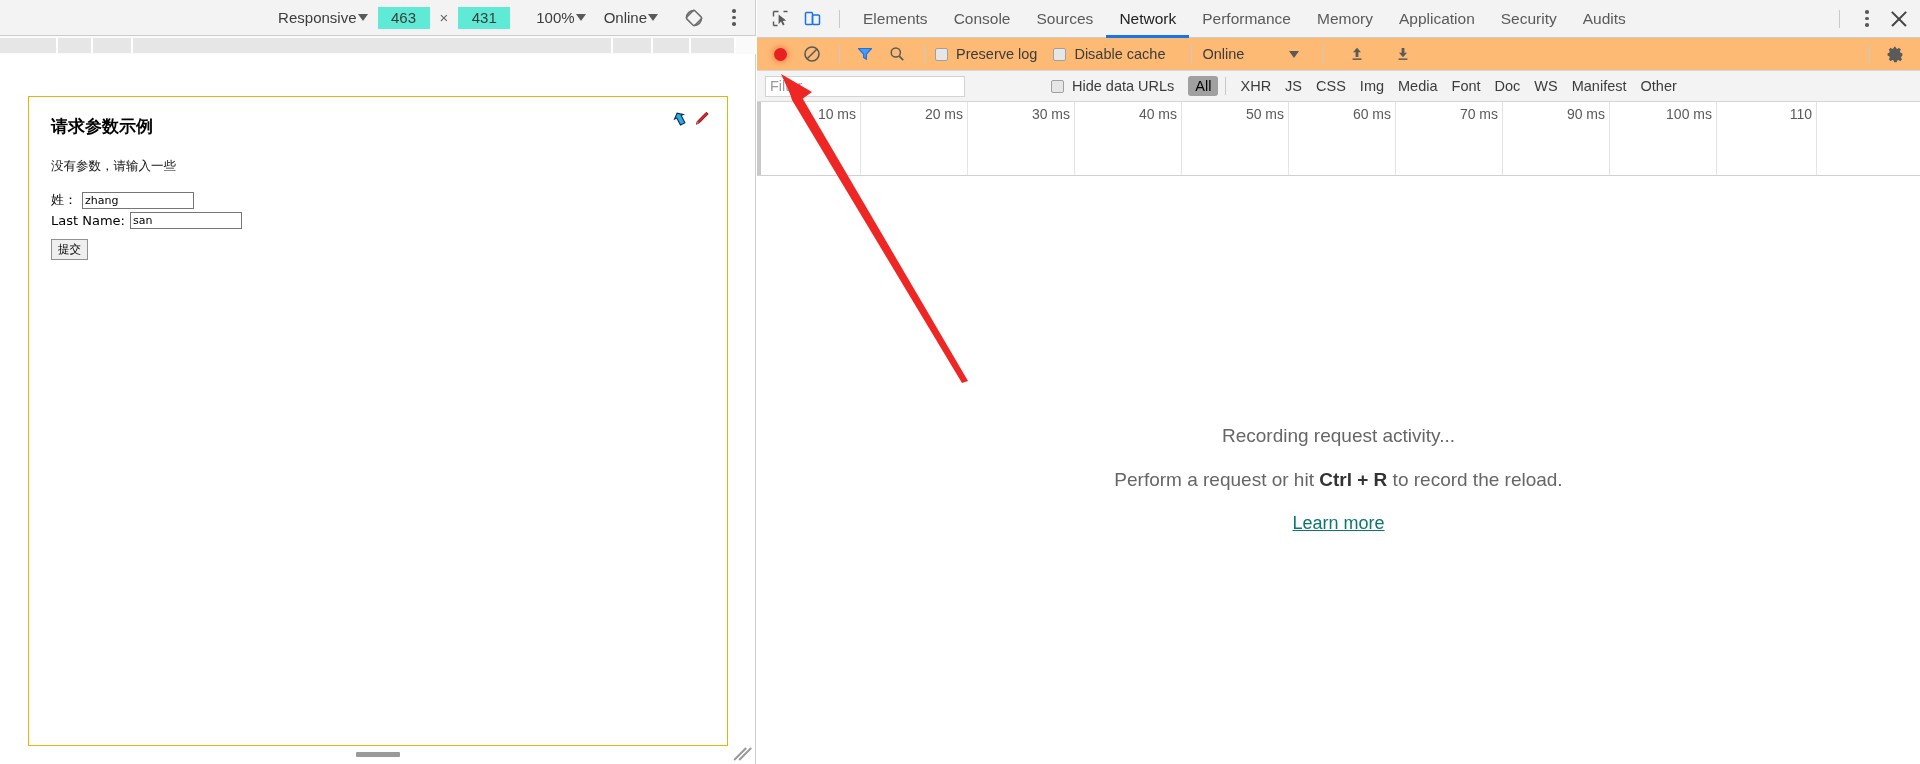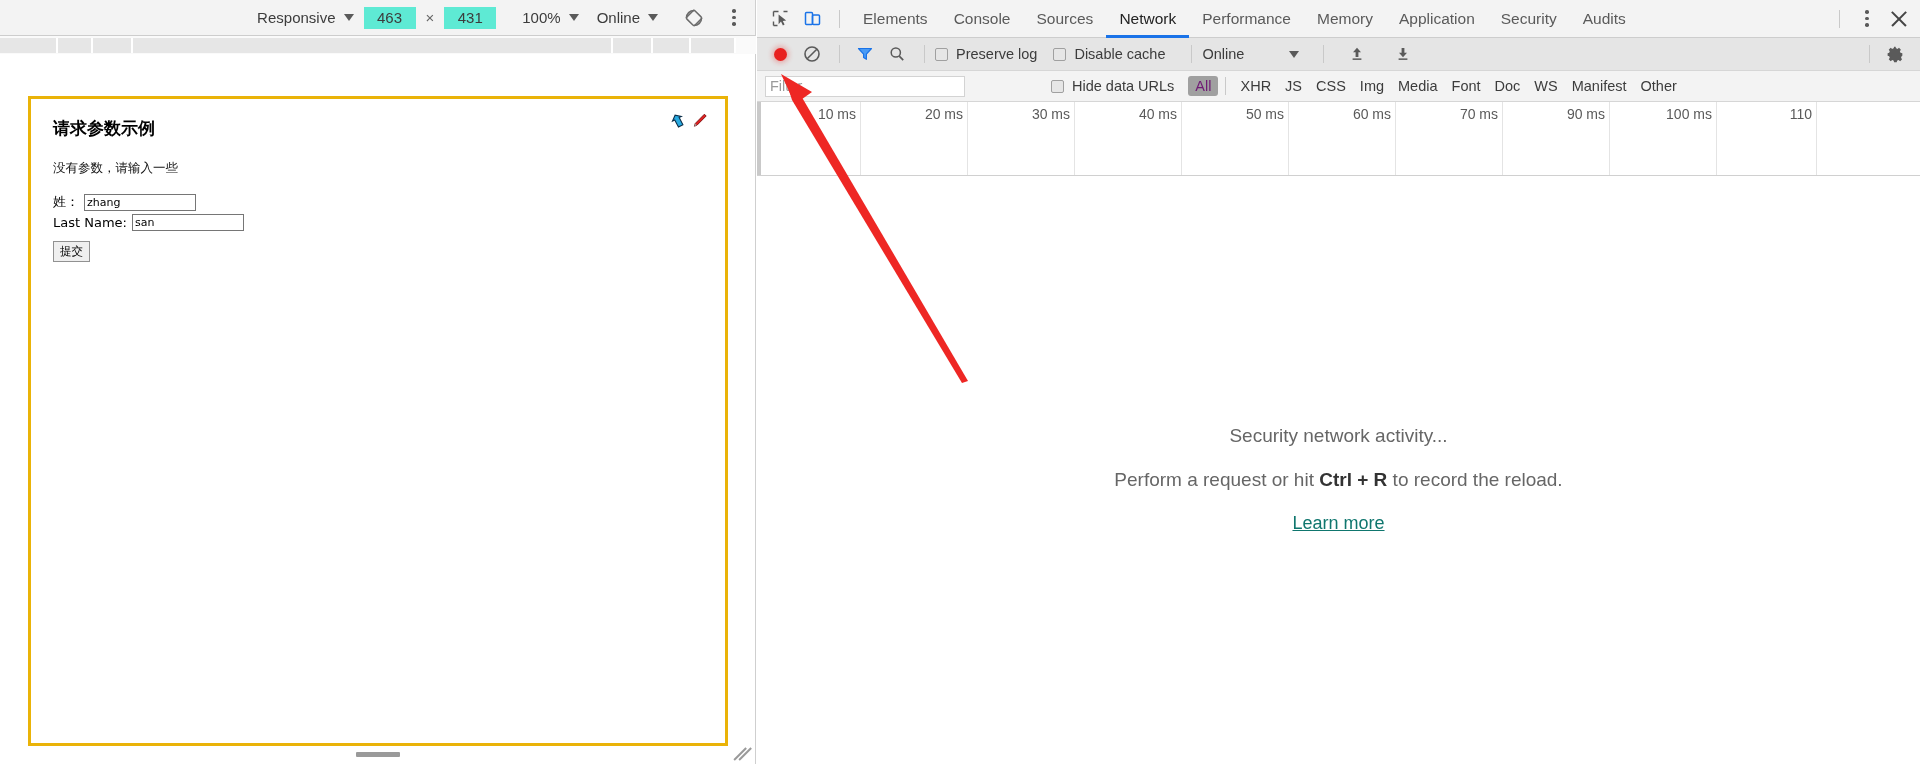--- a/index.html
+++ b/index.html
@@ -22,21 +22,21 @@
     height: 36px; width: 100%;
     background: #f3f3f3;
     border-bottom: 1px solid #cdcdcd;
     display: flex; align-items: center;
     justify-content: flex-end;
     padding-right: 10px;
     gap: 0px;
     font-size: 15px; color: #3c3c3c;
   }
   .dt-btn {
-    display: flex; align-items: center; gap: 7px;
+    display: flex; align-items: center; 
     padding: 3px 9px; height: 24px;
     white-space: nowrap;
     color: #3c3c3c;
   }
   .caret {
     display: inline-block;
     width: 0; height: 0;
     border-left: 5px solid transparent;
     border-right: 5px solid transparent;
     border-top: 7px solid #5a5a5a;
@@ -73,21 +73,21 @@
 
   
   #viewport-wrap {
     position: absolute; left: 28px; top: 96px;
     width: 700px; height: 650px;
   }
   #page-frame {
     position: absolute; left: 0; top: 0;
     width: 700px; height: 650px;
     background: #ffffff;
-    border: 3px solid #eab308;
+    border: 1px solid #eab308;
     overflow: hidden;
   }
   #page-content { padding: 18px 22px; position: relative; }
   #page-title {
     font-size: 17px; font-weight: bold; color: #000;
     font-family: "DejaVu Sans", sans-serif;
     margin-bottom: 18px;
   }
   .page-para {
     font-size: 12.5px; color: #111; line-height: 1.55;
@@ -177,21 +177,21 @@
   .close-x { width: 26px; height: 26px; position: relative; margin-left: 8px; }
   .close-x span {
     position:absolute; left: 3px; top: 12px;
     width: 20px; height: 1.7px; background: #444;
   }
   .close-x span:first-child { transform: rotate(45deg); }
   .close-x span:last-child { transform: rotate(-45deg); }
 
   #net-toolbar {
     height: 33px; width: 100%;
-    background: #e5e5e5;
+    background: #fdba74;
     border-bottom: 1px solid #d6d6d6;
     display: flex; align-items: center;
     padding: 0 8px;
     color: #3c3c3c; font-size: 14.5px; justify-content: flex-end;
   }
   .rec-dot {
     width: 13px; height: 13px; border-radius: 50%;
     background: #e8201f;
     box-shadow: 0 0 5px 2px rgba(232,32,31,0.30);
   }
@@ -217,21 +217,21 @@
     background: #ffffff; border: 1px solid #d3d3d3;
     font-size: 14.5px; color: #8a8a8a;
     padding: 0 4px;
     font-family: "Liberation Sans", sans-serif;
   }
   #filter-input::placeholder { color: #9a9a9a; opacity: 1; }
   .type-pill {
     padding: 2px 7px; border-radius: 3px;
     color: #3c3c3c; white-space: nowrap;
   }
-  .type-pill.on { background: #a0a0a0; color: #701a75; }
+  .type-pill.on { background: #a0a0a0; color: #000000; }
 
   #timeline-ruler {
     height: 74px; width: 100%;
     background: #ffffff;
     border-bottom: 1px solid #d0d0d0;
     display: flex; position: relative;
   }
   #timeline-ruler .tcell {
     border-right: 1px solid #e4e4e4;
     position: relative; height: 100%;
@@ -516,21 +516,21 @@
     </div>
     <div class="tcell" style="width:107px">
       <span class="tlabel">100 ms</span>
     </div>
     <div class="tcell" style="width:100px">
       <span class="tlabel">110</span>
     </div>
   </div>
 
   <div id="net-empty">
-    <div class="line1">Security network activity...</div>
+    <div class="line1">Recording request activity...</div>
     <div class="line2">
       <span>Perform a request or hit </span><b>Ctrl + R</b><span> to record the reload.</span>
     </div>
     <a href="#">Learn more</a>
   </div>
 </div>
 
 <svg id="annot-arrow" viewBox="0 0 1920 764">
   <defs>
     <marker id="arrowhead" markerWidth="5" markerHeight="5" refX="2.4" refY="2.5" orient="auto">

